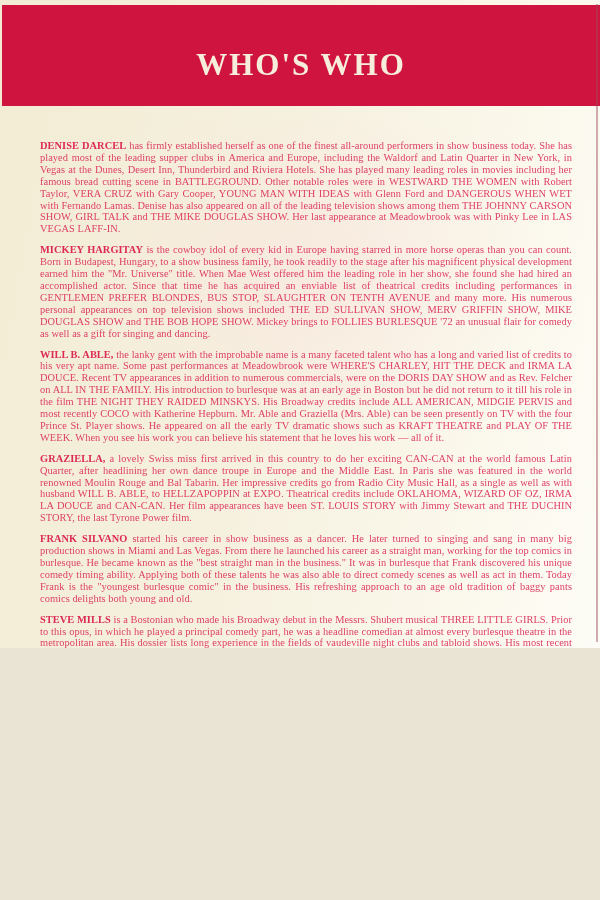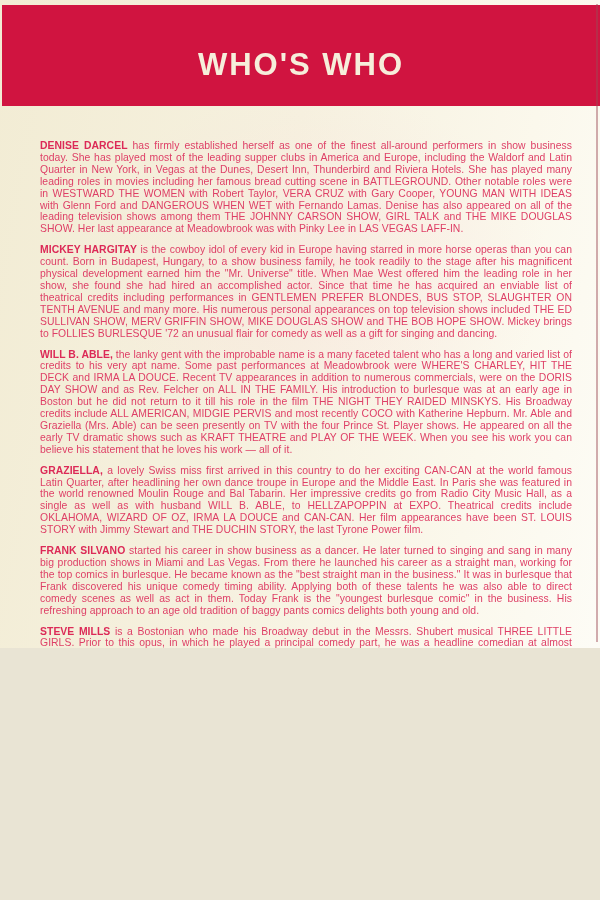--- a/index.html
+++ b/index.html
@@ -2,21 +2,21 @@
 <html><head>
 <meta charset="utf-8">
 <style>
   html, body { margin: 0; padding: 0; background: #e9e4d4; }
   .page {
     position: relative;
     width: 600px;
     height: 648px;
     margin: 0 auto;
     overflow: hidden;
-    font-family: Liberation Sans, sans-serif;
+    font-family: Liberation Serif, serif;
     background:
       radial-gradient(ellipse 340px 260px at 52% 42%, rgba(252,214,220,0.30), rgba(252,214,220,0) 70%),
       linear-gradient(100deg, #f2ecd4 0%, #f6f1df 45%, #fbf8ec 78%, #fdfcf6 100%);
   }
   
   .page-edge {
     position: absolute;
     top: 4px; bottom: 6px; right: 2px;
     width: 2px;
     background: #9b4a55;

